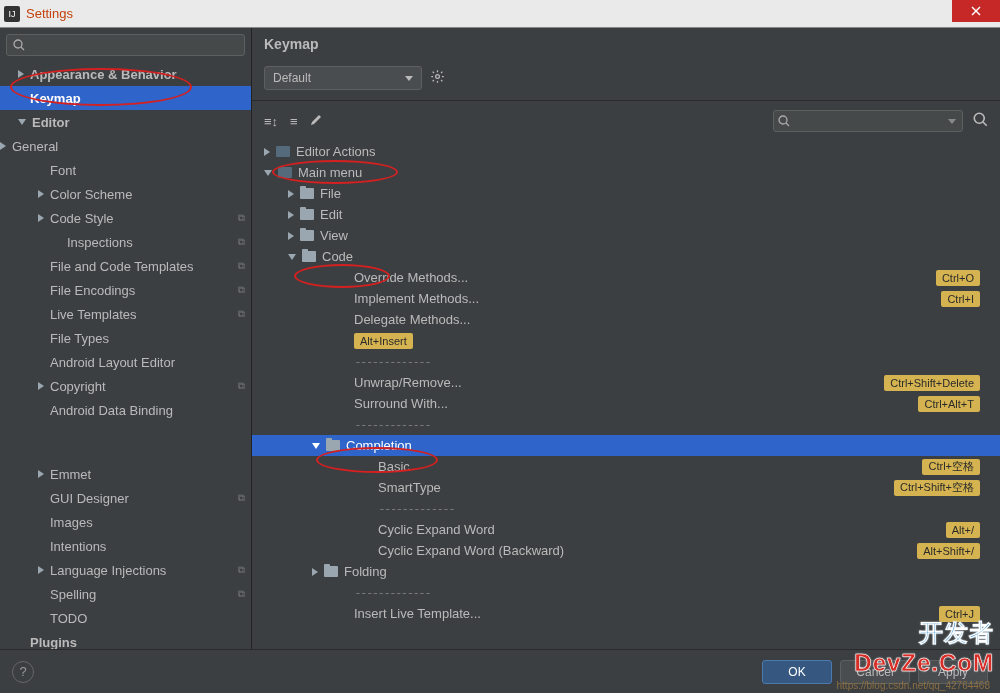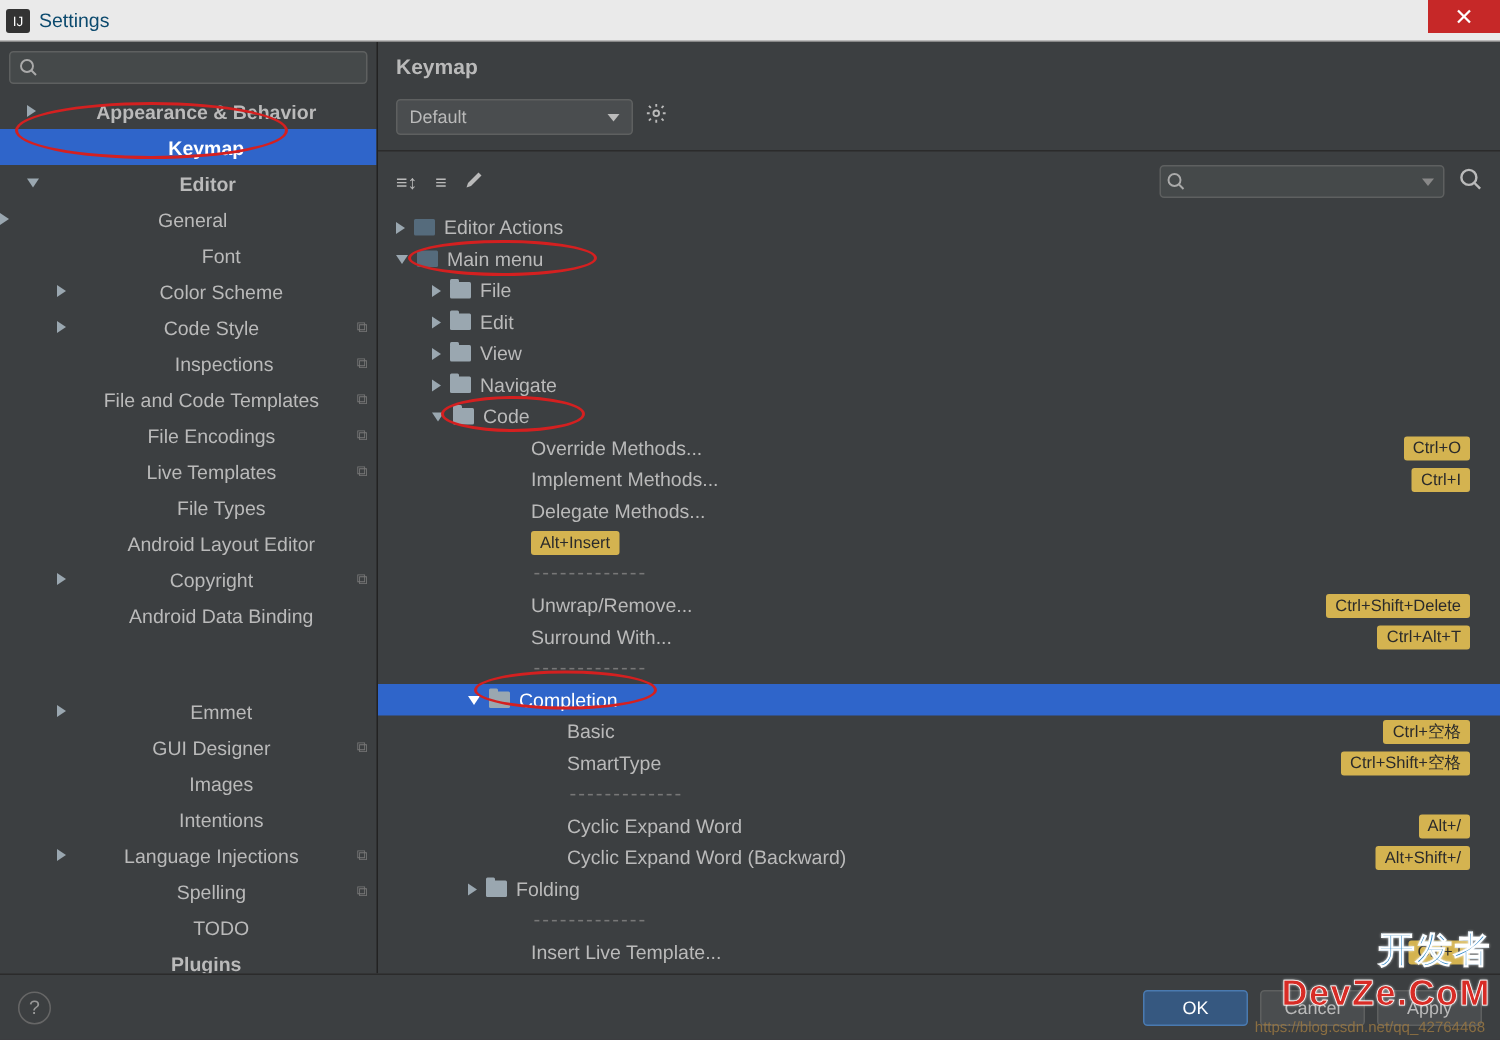--- a/index.html
+++ b/index.html
@@ -1,26 +1,26 @@
 <!DOCTYPE html>
 <html><head>
 <meta charset="utf-8">
 <style>
   * { box-sizing: border-box; margin: 0; padding: 0; font-family: "Segoe UI", Arial, sans-serif; }
   body { width: 1000px; height: 693px; background: #3c3f41; overflow: hidden; position: relative; }
   .titlebar { height: 28px; background: #eaeaea; display: flex; align-items: center; padding: 0 4px; border-bottom: 1px solid #888; }
   .titlebar .icon-box { width: 16px; height: 16px; background: #333; border-radius: 2px; margin-right: 6px; display:flex; align-items:center; justify-content:center; color:white; font-size:9px;}
-  .titlebar .title { font-size: 13px; color: #0c4a6e; }
+  .titlebar .title { font-size: 13px; color: #c2410c; }
   .titlebar .win-btn { position:absolute; right:0; top:0; height:22px; width:48px; background:#c62828; display:flex; align-items:center; justify-content:center;}
   .titlebar .win-btn svg { stroke:white; stroke-width:1.5; }
   .main { display: flex; height: calc(100% - 28px - 44px); background: #3c3f41; }
   .sidebar { width: 252px; background: #3c3f41; border-right: 1px solid #222; display: flex; flex-direction: column; }
   .searchbox { margin: 6px; height: 22px; background: #45494a; border: 1px solid #5e6060; border-radius:3px; display:flex; align-items:center; padding:0 6px;}
   .searchbox svg { margin-right:4px; }
-  .side-tree { flex:1; overflow:hidden; font-size:13px; color:#bababa;text-align:center; }
+  .side-tree { flex:1; overflow:hidden; font-size:13px; color:#bababa; }
   .side-item { display:flex; align-items:center; height:24px; padding-right:6px;}
   .side-item.selected { background: #2f65ca; color:white; }
   .side-item .label { flex:1; white-space:nowrap; overflow:hidden;}
   .side-item .icon-overlay { font-size:10px; color:#777; margin-left:6px; }
   .content { flex:1; display:flex; flex-direction:column; background:#3c3f41; position:relative; }
   .content-header { height:28px; padding: 8px 12px 0 12px; font-size:14px; font-weight:bold; color:#bababa;}
   .content-toolbar { display:flex; align-items:center; padding: 10px 12px 10px 12px; gap:8px; border-bottom:1px solid #2b2b2b;}
   .content-toolbar .combo { width:158px; height:24px; background:#4a4d4f; border:1px solid #5e6060; border-radius:3px; display:flex; align-items:center; padding:0 8px; font-size:12px; color:#bababa; justify-content:space-between;}
   .content-toolbar .gear { color:#bababa; }
   .content-row2 { height:40px; display:flex; align-items:center; padding:0 12px; gap:10px; }
@@ -255,26 +255,20 @@
           <span class="label">Edit</span>
         </div>
         <div class="tree-row">
           <span style="width:36px;display:inline-block"></span>
           <span class="arrow right"></span>
           <span class="folder-icon"></span>
           <span class="label">View</span>
         </div>
         <div class="tree-row">
           <span style="width:36px;display:inline-block"></span>
-          <span class="arrow right"></span>
-          <span class="folder-icon"></span>
-          <span class="label">Navigate</span>
-        </div>
-        <div class="tree-row">
-          <span style="width:36px;display:inline-block"></span>
           <span class="arrow down" style=""></span>
           <span class="folder-icon"></span>
           <span class="label">Code</span>
         </div>
         <div class="tree-row">
           <span style="width:60px;display:inline-block"></span>
           <span style="width:12px;display:inline-block"></span>
           <span style="width:30px;display:inline-block"></span>
           <span class="label">Override Methods...</span>
           <span class="shortcut-tag">Ctrl+O</span>

